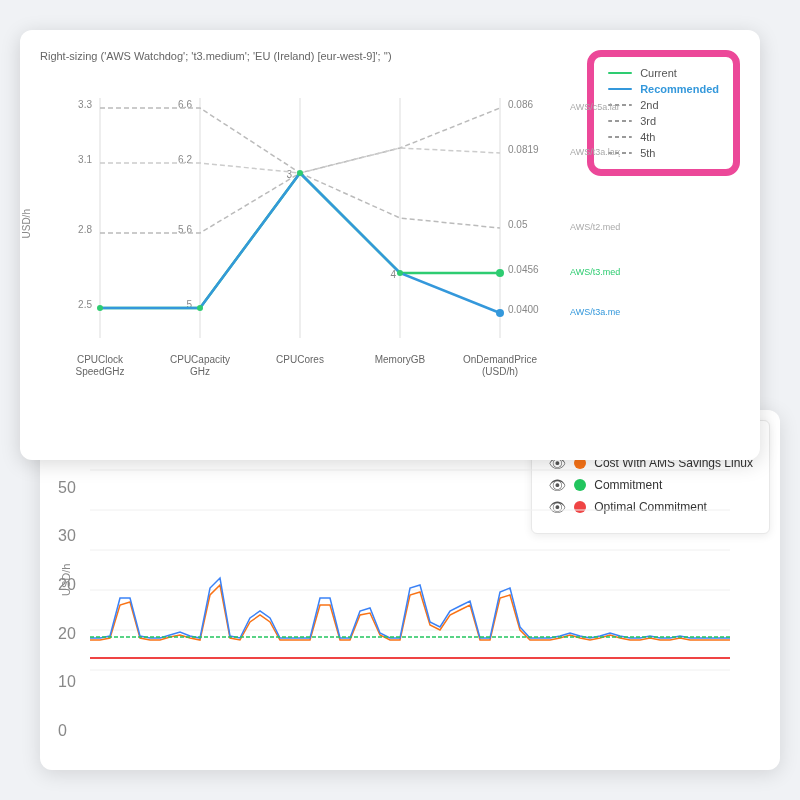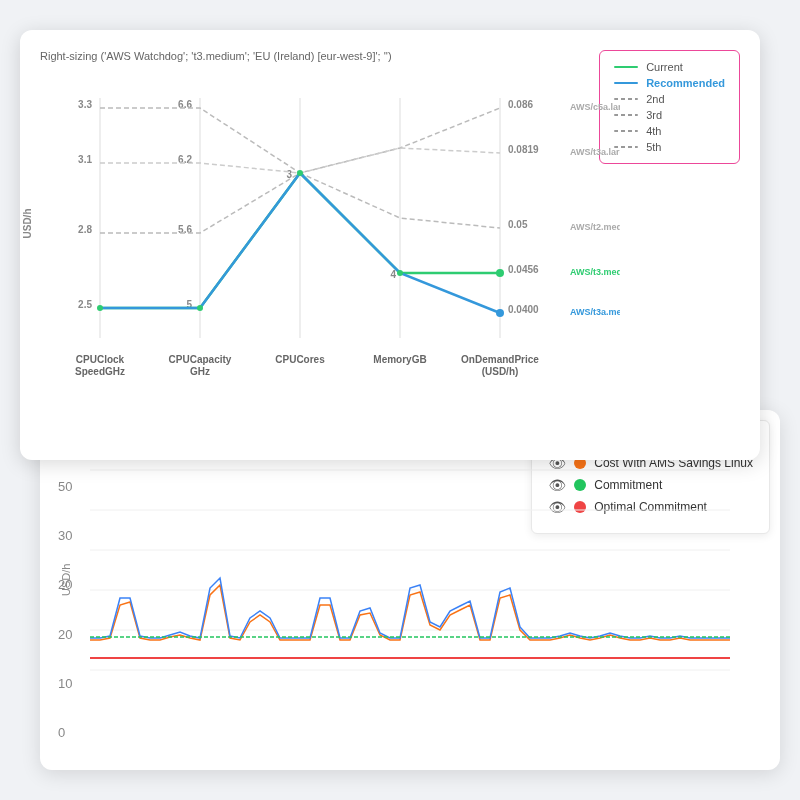--- a/index.html
+++ b/index.html
@@ -53,22 +53,22 @@
       font-size: 11px;
       color: #666;
       margin-bottom: 16px;
     }
     
     .legend-top {
       position: absolute;
       top: 20px;
       right: 20px;
       background: #fff;
-      border: 1px solid #ec4899;
-      border-radius: 6px;
+      border: 7px solid #ec4899;
+      border-radius: 14px;
       padding: 10px 14px;
       font-size: 11px;
     }
     .legend-item {
       display: flex;
       align-items: center;
       gap: 8px;
       margin-bottom: 4px;
       color: #555;
     }
@@ -136,21 +136,21 @@
       <div class="legend-item">
         <div class="legend-line dashed"></div>
         <span>4th</span>
       </div>
       <div class="legend-item">
         <div class="legend-line dashed"></div>
         <span>5th</span>
       </div>
     </div>
 
-    <div style="position:relative; margin-top:10px; height:310px;font-weight:bold;">
+    <div style="position:relative; margin-top:10px; height:310px;">
       <span style="position:absolute;left:-28px;top:50%;transform:rotate(-90deg) translateX(50%);font-size:10px;color:#888;white-space:nowrap;">USD/h</span>
       <svg width="580" height="310" viewBox="0 0 580 310">
 
         <line x1="60" y1="20" x2="60" y2="260" stroke="#ddd" stroke-width="1"></line>
         <line x1="160" y1="20" x2="160" y2="260" stroke="#ddd" stroke-width="1"></line>
         <line x1="260" y1="20" x2="260" y2="260" stroke="#ddd" stroke-width="1"></line>
         <line x1="360" y1="20" x2="360" y2="260" stroke="#ddd" stroke-width="1"></line>
         <line x1="460" y1="20" x2="460" y2="260" stroke="#ddd" stroke-width="1"></line>
 
         <text x="52" y="30" text-anchor="end" font-size="10" fill="#888">3.3</text>
@@ -206,21 +206,21 @@
         <text x="530" y="197" font-size="9" fill="#2ecc71">AWS/t3.medium/EU (Ireland) [eu-west-1]/Linux</text>
         <text x="530" y="237" font-size="9" fill="#3498db">AWS/t3a.medium/EU (Ireland) [eu-west-1]/Linux</text>
       </svg>
     </div>
   </div>
 
   <div class="card-bottom">
 
     <span style="position:absolute;left:10px;top:50%;transform:rotate(-90deg) translateX(50%);font-size:11px;color:#888;white-space:nowrap;">USD/h</span>
 
-    <div style="position:absolute;left:18px;top:20px;bottom:30px;display:flex;flex-direction:column;justify-content:space-between;font-size:13px;color:#888;">
+    <div style="position:absolute;left:18px;top:20px;bottom:30px;display:flex;flex-direction:column;justify-content:space-between;font-size:16px;color:#888;">
       <span>60</span>
       <span>50</span>
       <span>30</span>
       <span>20</span>
       <span>20</span>
       <span>10</span>
       <span>0</span>
     </div>
 
     <div class="legend-bottom">

